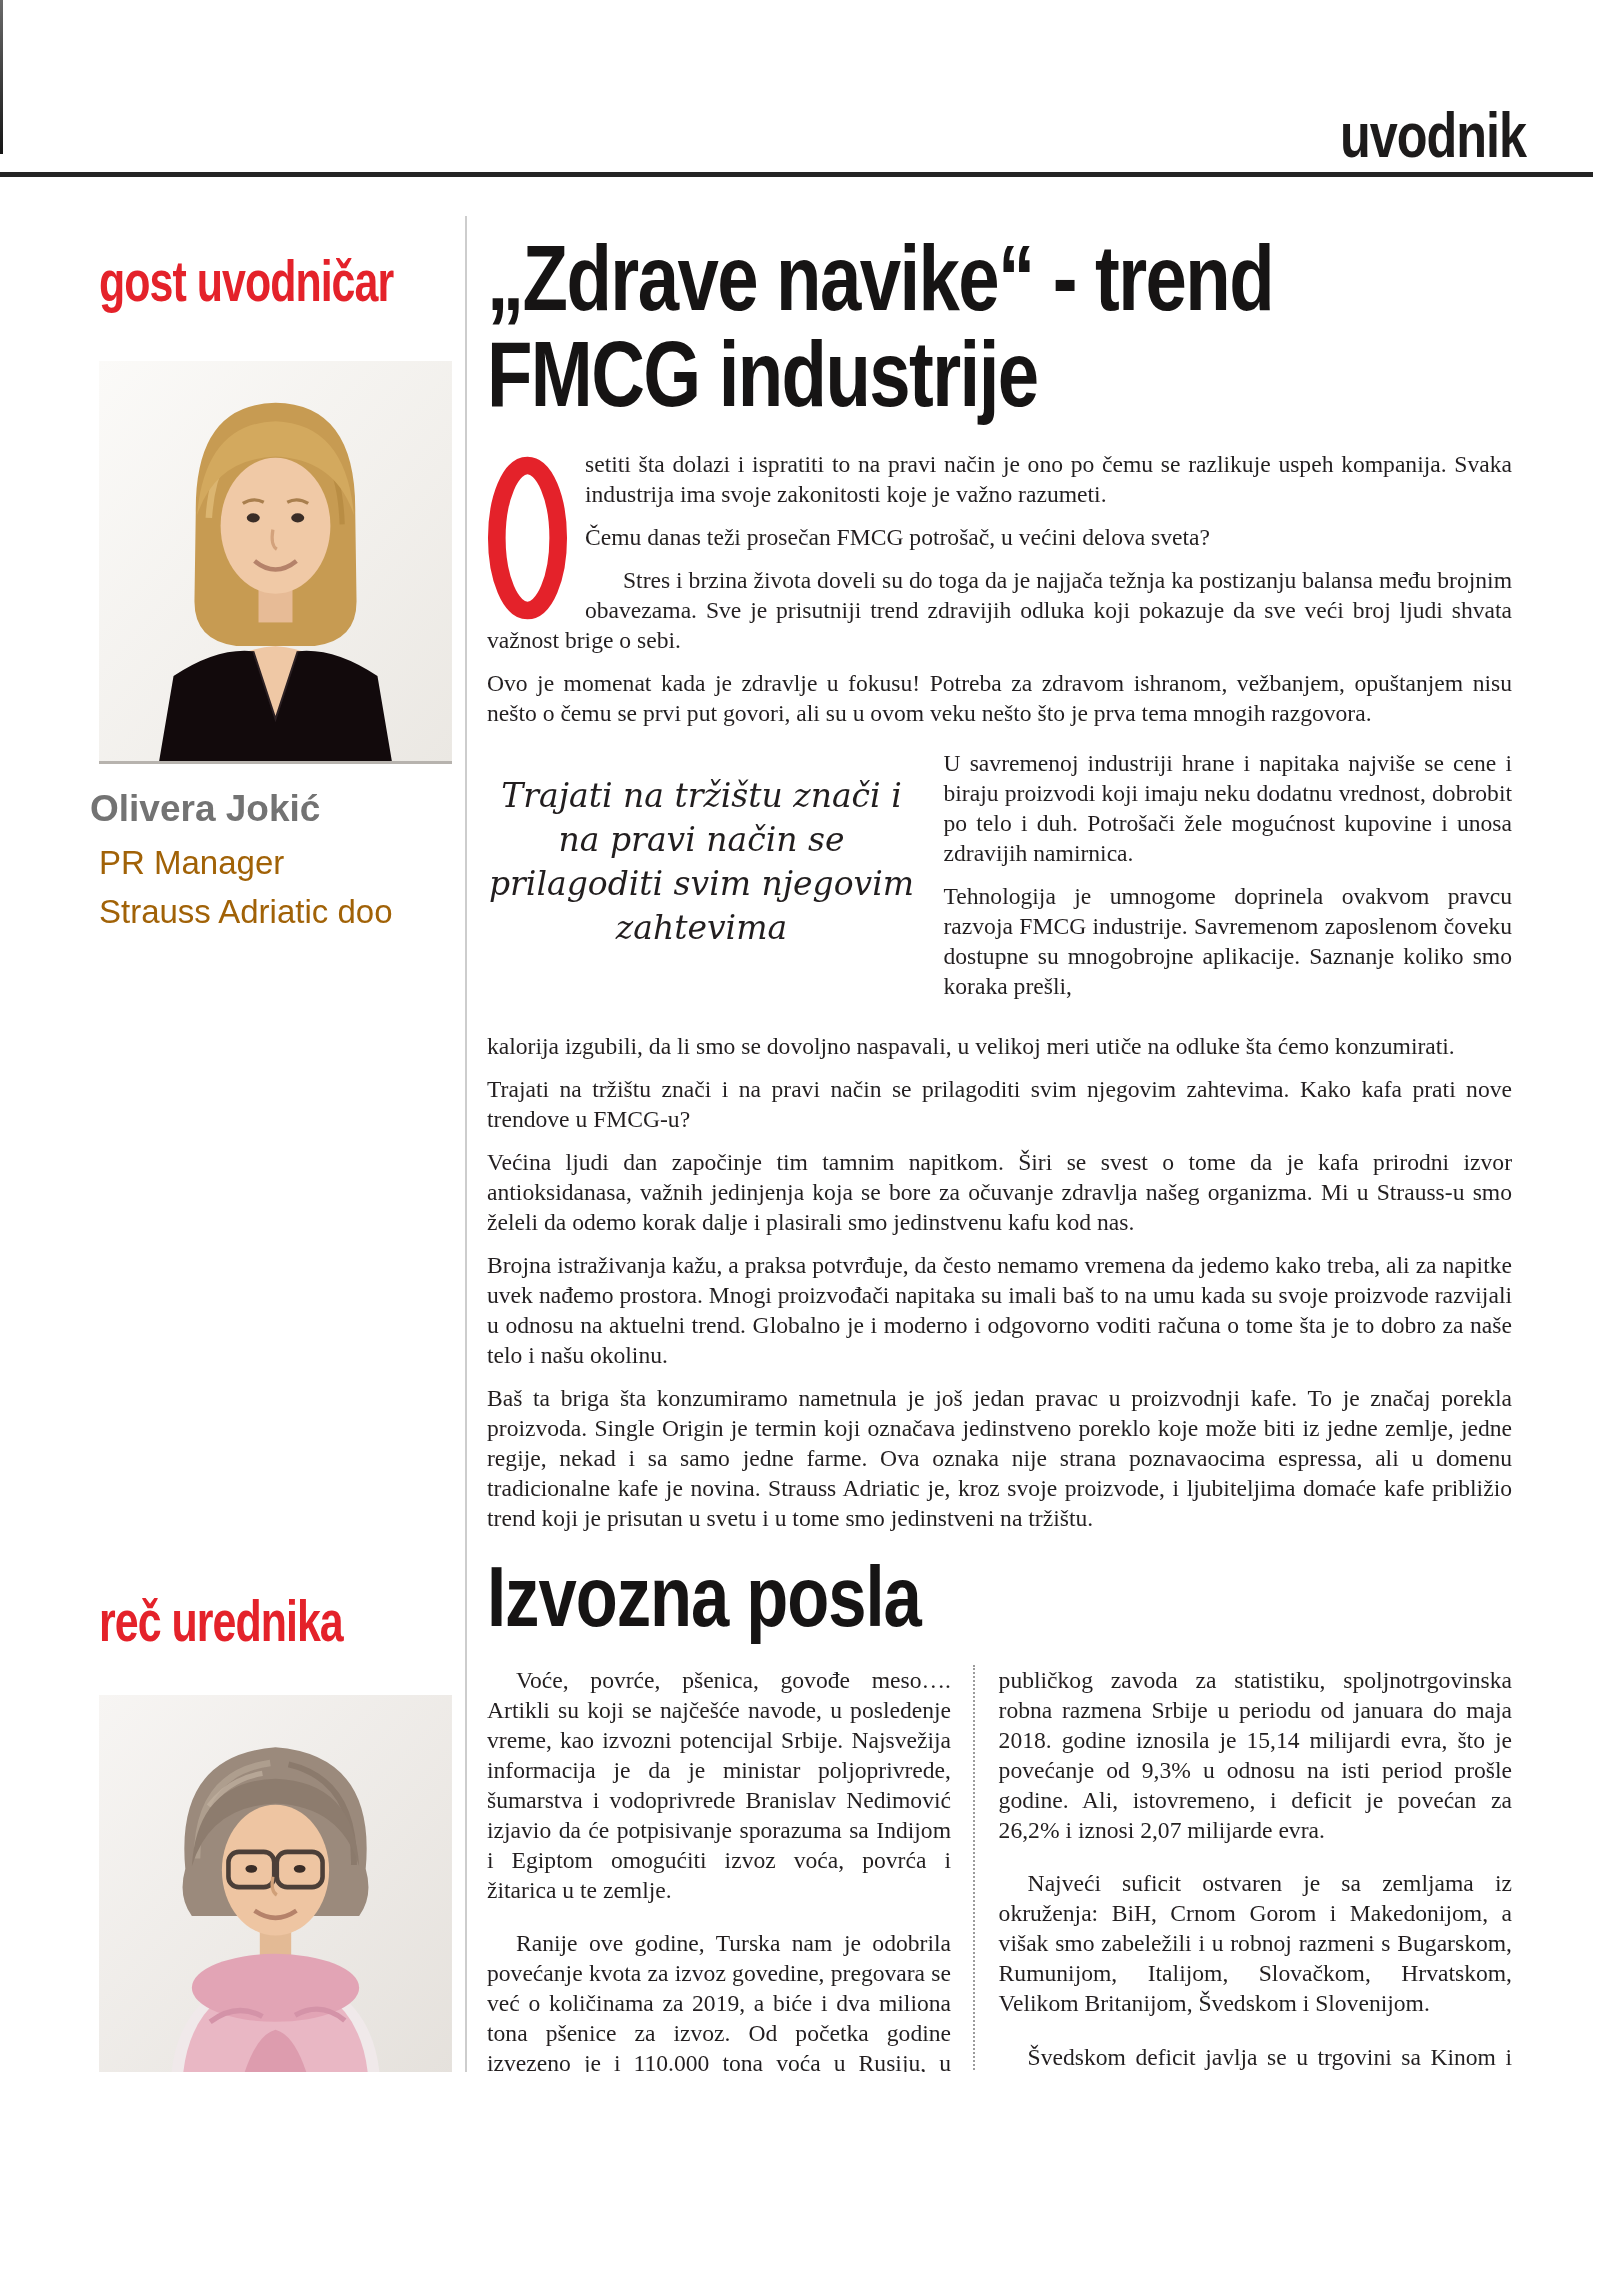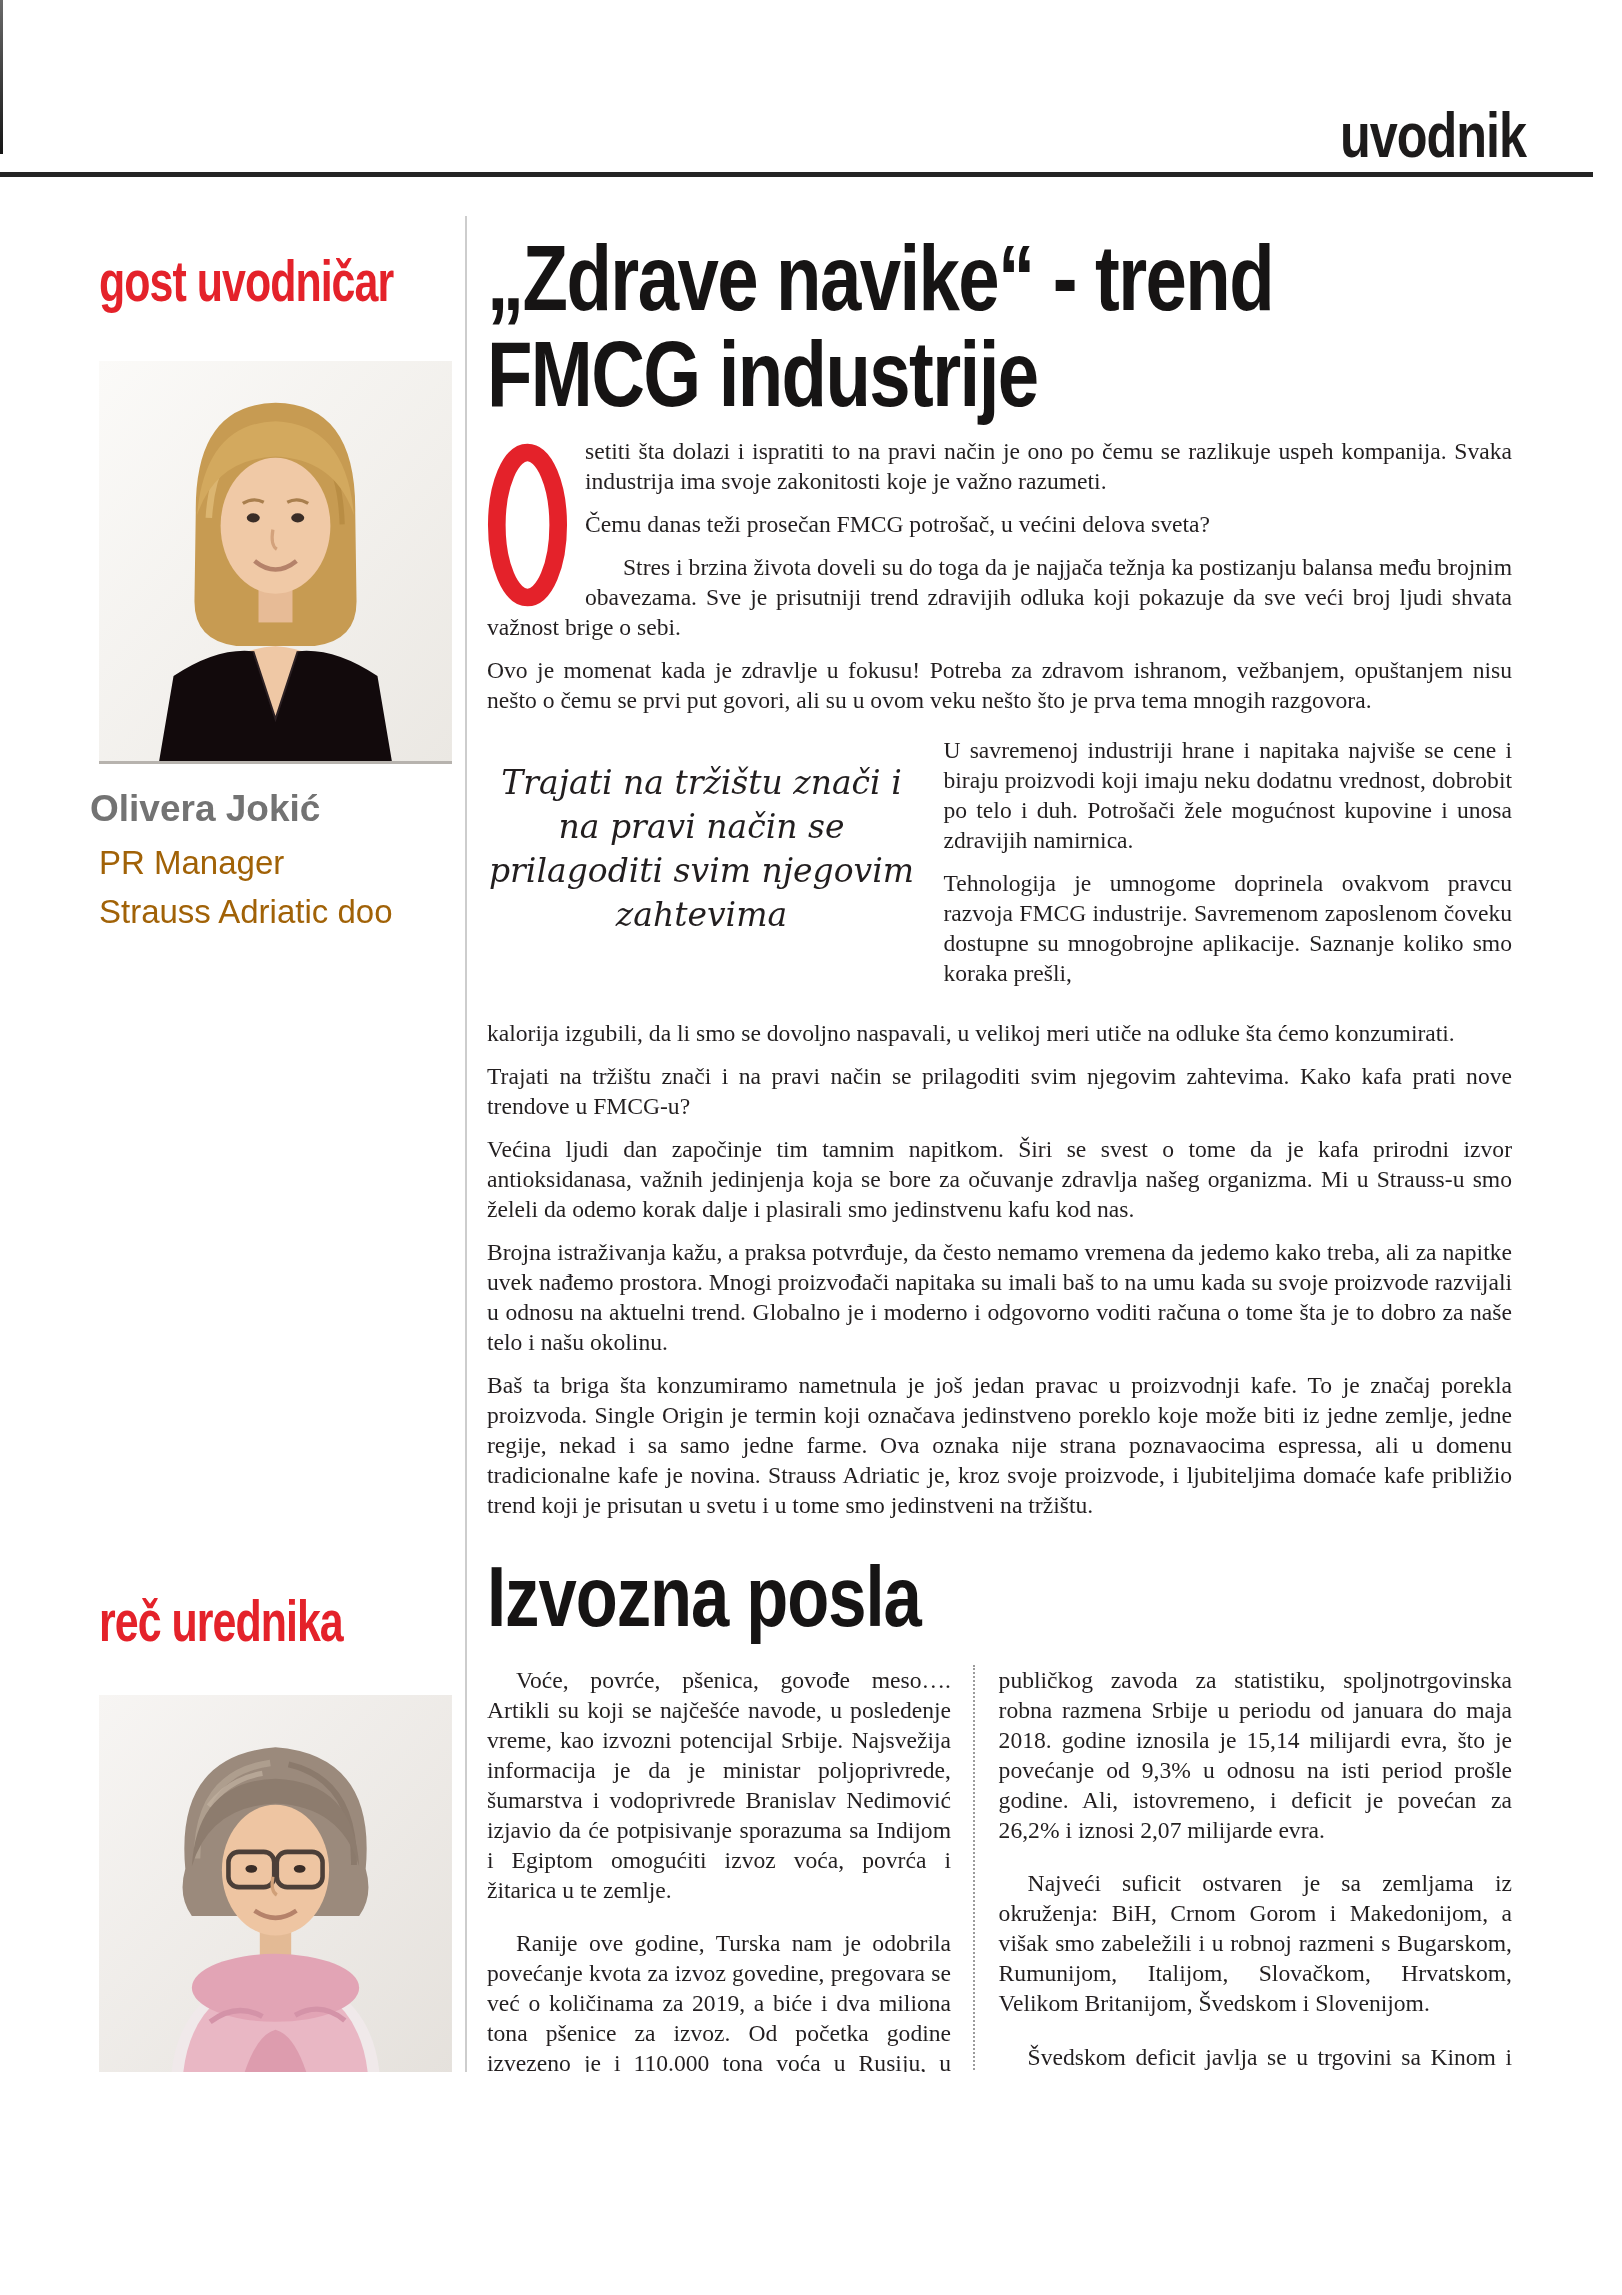--- a/index.html
+++ b/index.html
@@ -26,21 +26,21 @@
   .person-name{position:absolute;left:90px;font-family:"Liberation Sans",sans-serif;font-weight:bold;
                font-size:37px;line-height:39px;color:#737373;white-space:nowrap;}
   .person-line{position:absolute;left:99px;font-family:"Liberation Sans",sans-serif;
                font-size:33px;line-height:37px;color:#a16207;white-space:nowrap;}
   .guest-name{top:789px;} .guest-role{top:844px;} .guest-company{top:893px;}
   .editor-name{top:2102px;} .editor-role{top:2157px;}
   
   .article1{position:absolute;left:487px;top:230px;width:1025px;height:1306px;overflow:hidden;}
   .headline{font-family:"Liberation Sans",sans-serif;font-weight:bold;font-size:93px;line-height:96px;
             color:#161414;transform:scaleX(.80);transform-origin:left top;letter-spacing:-2px;white-space:nowrap;}
-  .a1-body{margin-top:14px;font-size:23.6px;line-height:30px;text-align:justify;}
+  .a1-body{margin-top:27px;font-size:23.6px;line-height:30px;text-align:justify;}
   .a1-body p{margin:0 0 13px 0;}
   .ind{text-indent:38px;}
   .drop{float:left;width:81px;height:164px;margin:6.5px 17px 0 0;}
   .sr{position:absolute;width:0.7px;height:0.7px;overflow:hidden;clip-path:inset(50%);}
   .mid{display:flex;gap:27.5px;margin:19.6px 0 17px 0;}
   .quote{width:429px;flex:0 0 429px;padding-top:26px;
          font-family:"DejaVu Serif",serif;font-style:italic;font-size:33px;line-height:44px;
          text-align:center;color:#221e1f;}
   .sidecol{flex:1;}
   

